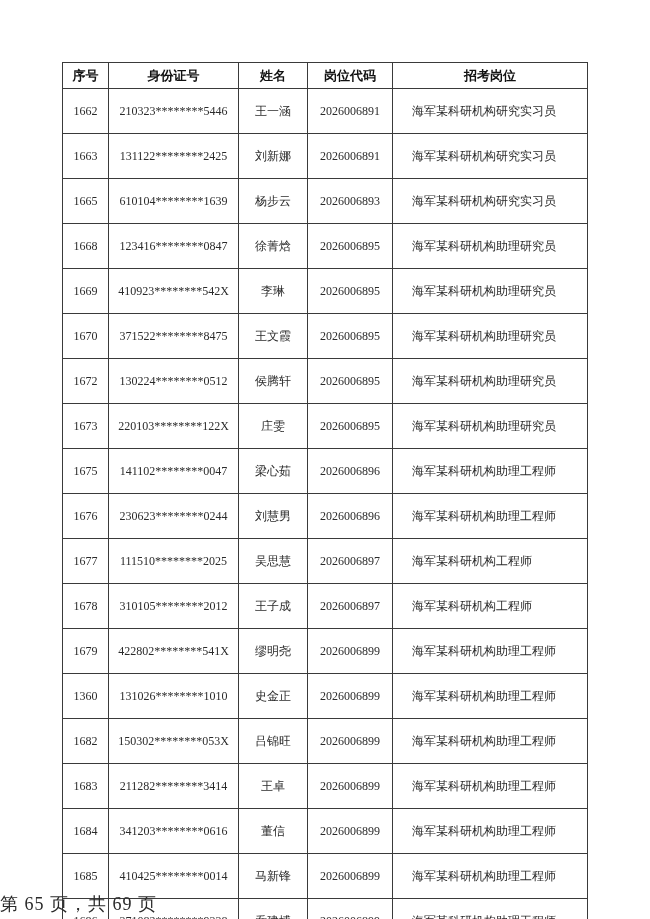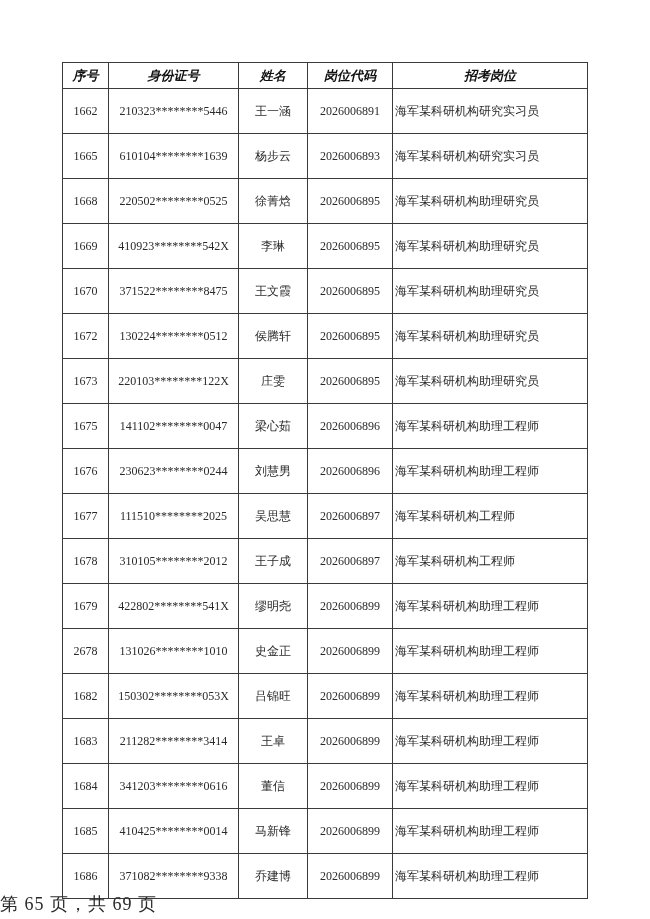--- a/index.html
+++ b/index.html
@@ -31,39 +31,38 @@
   }
   table.roster th,
   table.roster td {
     border: 1px solid #3a3a3a;
     padding: 0;
     overflow: hidden;
     white-space: nowrap;
   }
   table.roster thead tr {
     height: 26px;
-    font-style: italic;
   }
   table.roster tbody tr {
     height: 45px;
   }
   table.roster th {
     font-size: 13px;
     font-weight: bold;
     color: #111111;
     text-align: center;
   }
   table.roster td {
     font-size: 12px;
     color: #2a2a2a;
     text-align: center;
   }
   table.roster td.cell-job-title {
     text-align: left;
-    padding-left: 2px;
+    padding-left: 19px;
   }
   .footer {
     position: absolute;
     left: 0;
     top: 892px;
     width: 650px;
     font-size: 18px;
     color: #2a2a2a;
     letter-spacing: 1px;
   }
@@ -93,29 +92,36 @@
     <tbody>
 
     <tr>
         <td class="cell-serial">1662</td>
         <td class="cell-id">210323********5446</td>
         <td class="cell-name">王一涵</td>
         <td class="cell-job-code">2026006891</td>
         <td class="cell-job-title">海军某科研机构研究实习员</td>
       </tr>
         <tr>
+        <td class="cell-serial">1663</td>
+        <td class="cell-id">131122********2425</td>
+        <td class="cell-name">刘新娜</td>
+        <td class="cell-job-code">2026006891</td>
+        <td class="cell-job-title">海军某科研机构研究实习员</td>
+      </tr>
+        <tr>
         <td class="cell-serial">1665</td>
         <td class="cell-id">610104********1639</td>
         <td class="cell-name">杨步云</td>
         <td class="cell-job-code">2026006893</td>
         <td class="cell-job-title">海军某科研机构研究实习员</td>
       </tr>
         <tr>
         <td class="cell-serial">1668</td>
-        <td class="cell-id">220502********0525</td>
+        <td class="cell-id">123416********0847</td>
         <td class="cell-name">徐菁焓</td>
         <td class="cell-job-code">2026006895</td>
         <td class="cell-job-title">海军某科研机构助理研究员</td>
       </tr>
         <tr>
         <td class="cell-serial">1669</td>
         <td class="cell-id">410923********542X</td>
         <td class="cell-name">李琳</td>
         <td class="cell-job-code">2026006895</td>
         <td class="cell-job-title">海军某科研机构助理研究员</td>
@@ -170,21 +176,21 @@
         <td class="cell-job-title">海军某科研机构工程师</td>
       </tr>
         <tr>
         <td class="cell-serial">1679</td>
         <td class="cell-id">422802********541X</td>
         <td class="cell-name">缪明尧</td>
         <td class="cell-job-code">2026006899</td>
         <td class="cell-job-title">海军某科研机构助理工程师</td>
       </tr>
         <tr>
-        <td class="cell-serial">2678</td>
+        <td class="cell-serial">1360</td>
         <td class="cell-id">131026********1010</td>
         <td class="cell-name">史金正</td>
         <td class="cell-job-code">2026006899</td>
         <td class="cell-job-title">海军某科研机构助理工程师</td>
       </tr>
         <tr>
         <td class="cell-serial">1682</td>
         <td class="cell-id">150302********053X</td>
         <td class="cell-name">吕锦旺</td>
         <td class="cell-job-code">2026006899</td>

